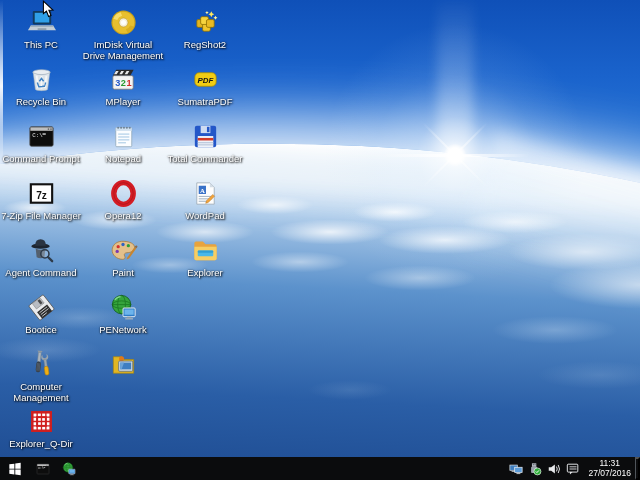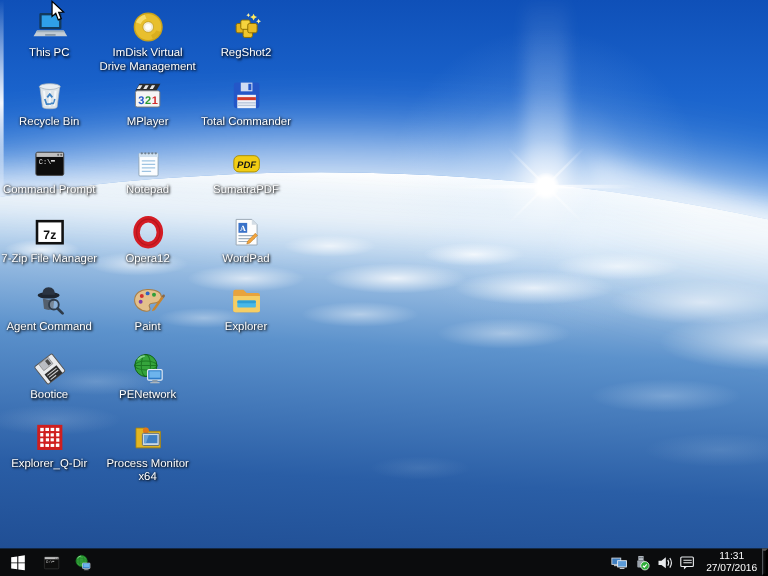--- a/index.html
+++ b/index.html
@@ -171,20 +171,38 @@
                 <rect x="9.5" y="17" width="13" height="8.5" fill="#2d2d2d"></rect>
                 <path d="M11 19 h10 M11 21.3 h10 M11 23.6 h6" stroke="#cfcfcf" stroke-width="0.9"></path>
               </g>
             </svg>
           </span>
           <span class="lbl">Bootice</span>
         </div>
         <div class="dicon">
           <span class="ic">
             <svg viewBox="0 0 32 32">
+              <g transform="rotate(6 13 16)">
+                <rect x="11.6" y="3.5" width="2.8" height="9.5" fill="#aab4bd" stroke="#7d8992" stroke-width="0.5"></rect>
+                <path d="M11.6 3.5 l-1.4-1.8 h5.6 l-1.4 1.8 z" fill="#8d99a3"></path>
+                <rect x="10.6" y="13" width="4.8" height="11" rx="2.2" fill="#39424c"></rect>
+                <path d="M11.8 14.5 v8 M13 14.5 v8 M14.2 14.5 v8" stroke="#59636e" stroke-width="0.7"></path>
+              </g>
+              <g transform="rotate(-8 20 16)">
+                <path d="M18.2 5.5 a3.6 3.6 0 1 0 4.4 0 l-.1 3 -2.1 1 -2.1-1 z" fill="#9aa6b0"></path>
+                <rect x="19.1" y="10.5" width="2.6" height="8" fill="#9aa6b0" stroke="#707c86" stroke-width="0.4"></rect>
+                <rect x="18.4" y="18" width="4" height="9" rx="1.8" fill="#f0af14" stroke="#b8830a" stroke-width="0.6"></rect>
+              </g>
+            </svg>
+          </span>
+          <span class="lbl">Computer Management</span>
+        </div>
+        <div class="dicon">
+          <span class="ic">
+            <svg viewBox="0 0 32 32">
               <rect x="6.5" y="6.5" width="19" height="19" fill="#fff" stroke="#cf1f1f" stroke-width="2.6"></rect>
               <path d="M11.5 6.5 v19 M16 6.5 v19 M20.5 6.5 v19 M6.5 11.5 h19 M6.5 16 h19 M6.5 20.5 h19" stroke="#cf1f1f" stroke-width="1.4"></path>
               <rect x="11.5" y="11.5" width="9" height="9" fill="none" stroke="#cf1f1f" stroke-width="2"></rect>
             </svg>
           </span>
           <span class="lbl">Explorer_Q-Dir</span>
         </div>
       </div>
       <div class="dcol">
         <div class="dicon">
@@ -278,62 +296,61 @@
         <div class="dicon">
           <span class="ic">
             <svg viewBox="0 0 32 32">
               <path d="M5.5 8 h9 l2 2.8 h10 V25 H5.5 z" fill="#e2b622" stroke="#a8840e" stroke-width="0.7"></path>
               <circle cx="14" cy="10" r="2.6" fill="#e07818"></circle>
               <rect x="11" y="12.5" width="14.5" height="10.5" rx="1" fill="#cdd9e4" stroke="#5a6b7a" stroke-width="0.8"></rect>
               <rect x="12.6" y="14" width="11.3" height="7" fill="#3e7ec2"></rect>
               <path d="M12.6 14 h4 l-2.5 7 h-1.5 z" fill="#6aa2d8"></path>
             </svg>
           </span>
-          <span class="lbl">Process Monitor x64</span>
         </div>
       </div>
       <div class="dcol">
         <div class="dicon">
           <span class="ic">
             <svg viewBox="0 0 32 32">
               <g stroke="#8a6d00" stroke-width="0.8">
                 <rect x="7" y="13" width="8" height="8" rx="1.5" fill="#e4b51e"></rect>
                 <rect x="13" y="17" width="8" height="8" rx="1.5" fill="#f0c62c"></rect>
                 <rect x="11" y="10" width="8" height="8" rx="1.5" fill="#f6d43e"></rect>
                 <rect x="17" y="13" width="8" height="8" rx="1.5" fill="#e9bb24"></rect>
               </g>
               <path d="M22 4.5 l1 2 2 1 -2 1 -1 2 -1-2 -2-1 2-1 z" fill="#ffe95e"></path>
               <path d="M26.3 9 l.7 1.4 1.4.7 -1.4.7 -.7 1.4 -.7-1.4 -1.4-.7 1.4-.7 z" fill="#fff3a0"></path>
               <path d="M17.5 4 l.6 1.2 1.2.6 -1.2.6 -.6 1.2 -.6-1.2 -1.2-.6 1.2-.6 z" fill="#fff3a0"></path>
             </svg>
           </span>
           <span class="lbl">RegShot2</span>
+        </div>
+        <div class="dicon">
+          <span class="ic">
+            <svg viewBox="0 0 32 32">
+              <rect x="5" y="9" width="22" height="14" rx="4.5" fill="#f2cd13" stroke="#a88c00" stroke-width="0.8"></rect>
+              <text x="16" y="19.8" font-size="8.2" font-weight="bold" font-style="italic" text-anchor="middle" fill="#141414" font-family="Liberation Sans,sans-serif">PDF</text>
+            </svg>
+          </span>
+          <span class="lbl">SumatraPDF</span>
         </div>
         <div class="dicon">
           <span class="ic">
             <svg viewBox="0 0 32 32">
               <rect x="5" y="5" width="22" height="22" rx="2" fill="#2457c8"></rect>
               <rect x="11" y="5" width="10" height="7.5" fill="#cfdcf2"></rect>
               <rect x="17.5" y="6" width="2.6" height="5.5" fill="#2457c8"></rect>
               <rect x="8" y="15.5" width="16" height="11.5" fill="#eef2fa"></rect>
               <rect x="8" y="17.5" width="16" height="2.6" fill="#d23a2a"></rect>
               <rect x="8" y="21.8" width="16" height="1.2" fill="#b9c6da"></rect>
               <rect x="8" y="24" width="16" height="1.2" fill="#b9c6da"></rect>
             </svg>
           </span>
           <span class="lbl">Total Commander</span>
-        </div>
-        <div class="dicon">
-          <span class="ic">
-            <svg viewBox="0 0 32 32">
-              <rect x="5" y="9" width="22" height="14" rx="4.5" fill="#f2cd13" stroke="#a88c00" stroke-width="0.8"></rect>
-              <text x="16" y="19.8" font-size="8.2" font-weight="bold" font-style="italic" text-anchor="middle" fill="#141414" font-family="Liberation Sans,sans-serif">PDF</text>
-            </svg>
-          </span>
-          <span class="lbl">SumatraPDF</span>
         </div>
         <div class="dicon">
           <span class="ic">
             <svg viewBox="0 0 32 32">
               <path d="M7 5 h13.5 L25 9.5 V27 H7 z" fill="#fdfdfd" stroke="#98a6b3" stroke-width="0.8"></path>
               <path d="M20.5 5 L25 9.5 h-4.5 z" fill="#d4dde5"></path>
               <rect x="9" y="8" width="7.5" height="8.5" fill="#3a72c8"></rect>
               <text x="12.8" y="15" font-size="7" font-weight="bold" text-anchor="middle" fill="#fff" font-family="Liberation Serif,serif">A</text>
               <g stroke="#9fb0bf" stroke-width="1" fill="none">
                 <path d="M9 19 h14 M9 21.5 h14 M9 24 h9"></path>

